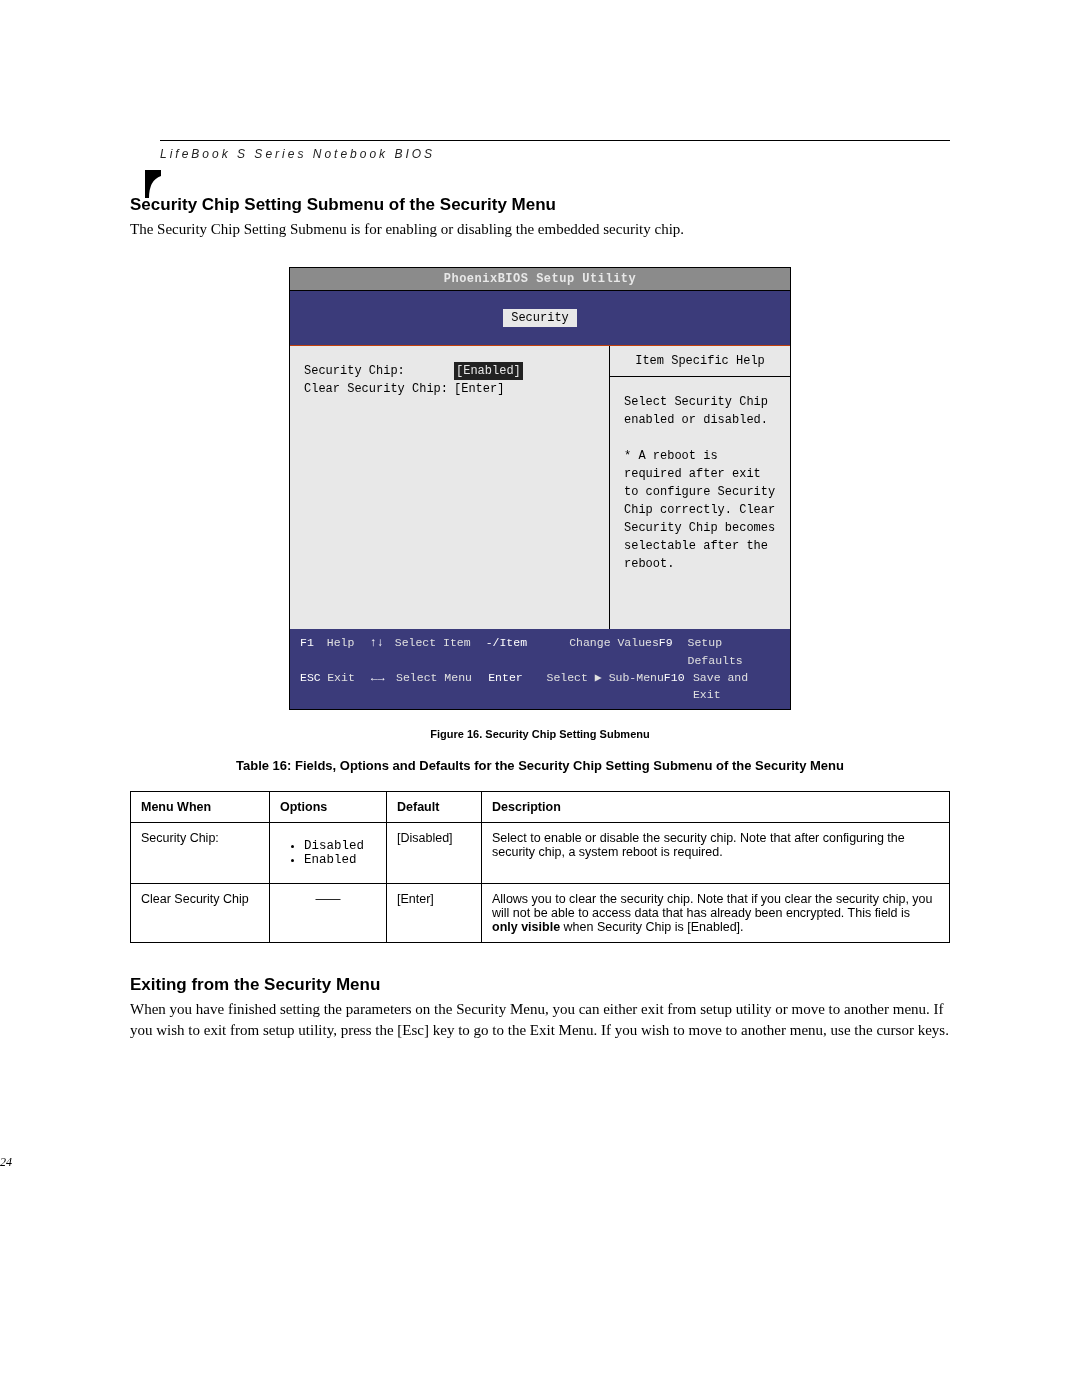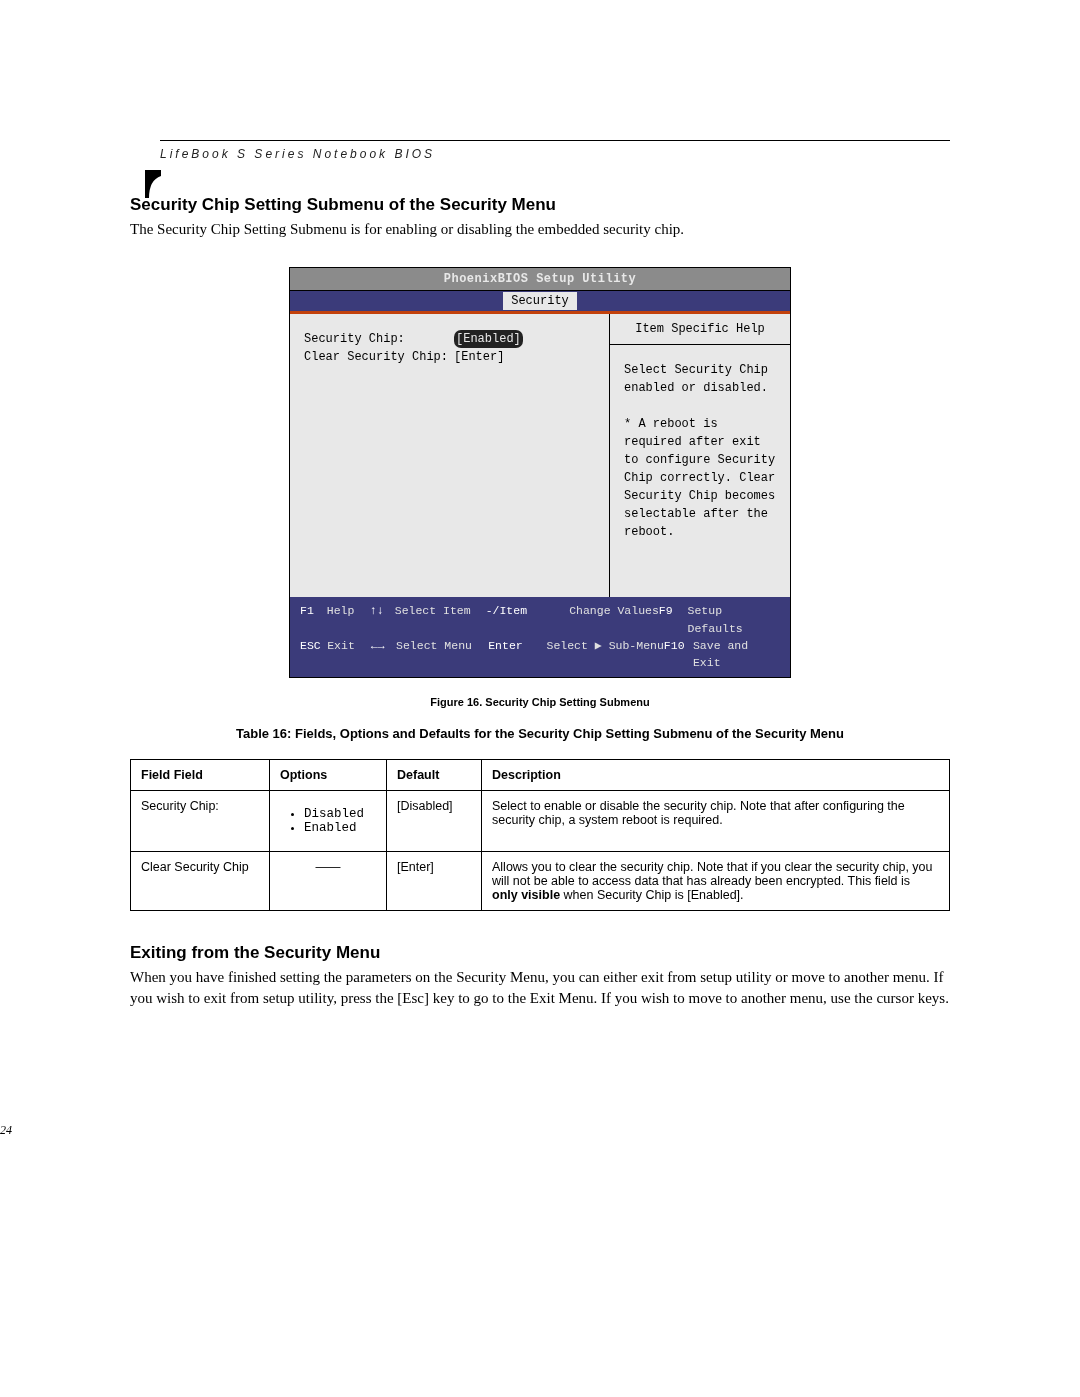--- a/index.html
+++ b/index.html
@@ -64,22 +64,22 @@
     text-align: center;
     padding: 4px 16px;
     border-bottom: 1px solid #000;
     letter-spacing: 0.5px;
     font-weight: bold;
   }
   .bios-tabs {
     background: #3b3b7a;
     color: #e0e0e0;
     text-align: center;
-    padding: 1px 0;
-    border-bottom: 3px solid #c2410c;
+    padding: 18px 0;
+    border-bottom: 1px solid #c2410c;
   }
   .bios-tab-active {
     background: #e8e8e8;
     color: #000;
     padding: 2px 8px;
     display: inline-block;
   }
   .bios-body {
     display: flex;
     background: #e8e8e8;
@@ -100,21 +100,20 @@
     padding: 16px 14px;
     height: 220px;
     line-height: 1.5;
   }
   .bios-row { display:flex; }
   .bios-label { width: 150px; }
   .bios-value-sel {
     background: #222;
     color: #e8e8e8;
     padding: 0 2px;
-    border-radius: 7px;
   }
   .bios-footer {
     background: #3b3b7a;
     color: #fff;
     padding: 5px 10px 6px 10px;
     font-size: 11.5px;
     line-height: 1.5;
   }
   .bios-footer .grid { display:flex; width:100%; }
   .bios-footer .c1 { width: 28px; color:#fff; }
@@ -237,21 +236,21 @@
       </div>
     </div>
   </div>
 
   <div class="figcap">Figure 16.  Security Chip Setting Submenu</div>
   <div class="tablecap">Table 16: Fields, Options and Defaults for the Security Chip Setting Submenu of the Security Menu</div>
 
   <table class="fields">
     <thead>
       <tr>
-        <th class="col-menu">Field Field</th>
+        <th class="col-menu">Menu When</th>
         <th class="col-opt">Options</th>
         <th class="col-def">Default</th>
         <th>Description</th>
       </tr>
     </thead>
     <tbody>
       <tr>
         <td>Security Chip:</td>
         <td>
           <ul class="opts">

